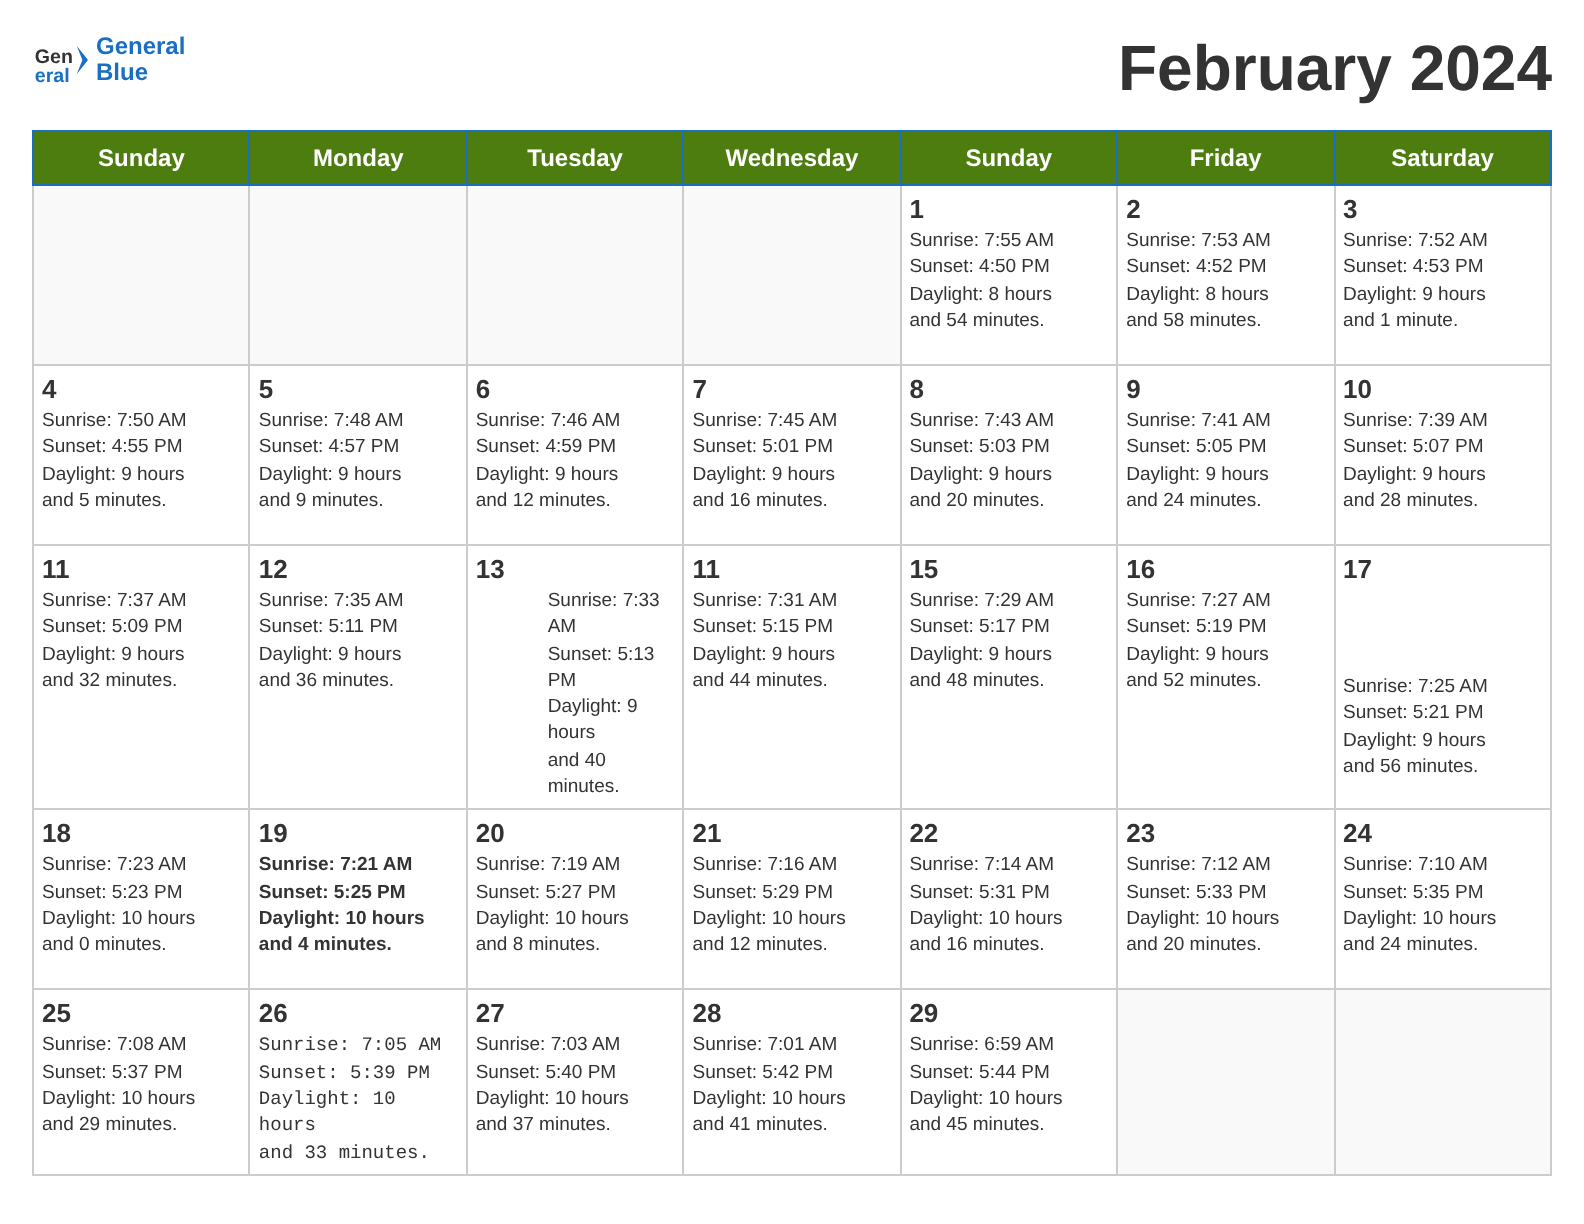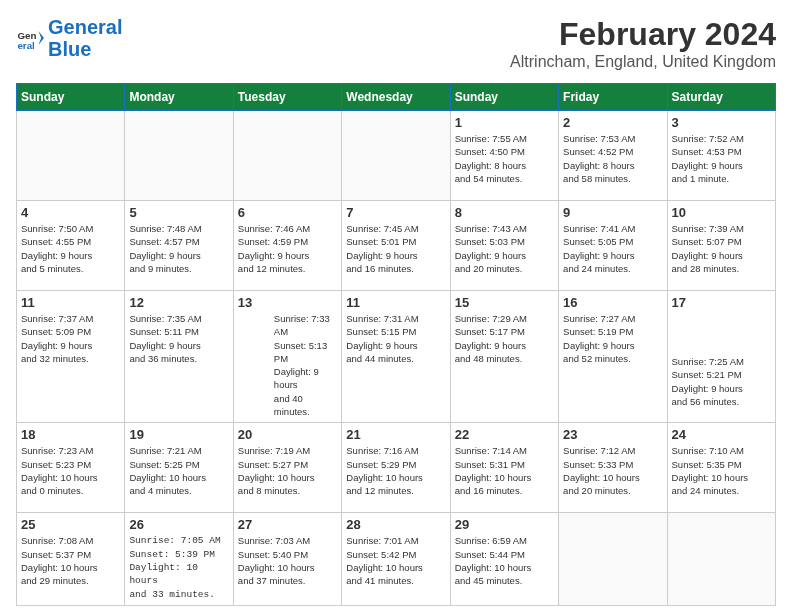--- a/index.html
+++ b/index.html
@@ -15,21 +15,21 @@
       justify-content: space-between;
       align-items: flex-start;
       margin-bottom: 12px;
     }
     .logo {
       display: flex;
       align-items: center;
       gap: 4px;
     }
     .logo-text {
-      font-size: 20px;
+      font-size: 12px;
       font-weight: bold;
       color: #333;
       line-height: 1.1;
     }
     .logo-text span { color: #1a6fc4; }
     .logo-icon {
       width: 28px;
       height: 28px;
     }
     .title-block {
@@ -43,26 +43,26 @@
     .subtitle {
       font-size: 16px;
       color: #555;
     }
     table {
       width: 100%;
       border-collapse: collapse;
       table-layout: fixed;
     }
     th {
-      background-color: #15803d;
+      background-color: #4d7c0f;
       color: #fff;
       font-size: 12px;
       font-weight: bold;
       padding: 6px 4px;
-      text-align: left;
+      text-align: center;
       border: 1px solid #1a6fc4;
     }
     td {
       border: 1px solid #ccc;
       vertical-align: top;
       padding: 4px 4px;
       font-size: 10px;
       color: #333;
       height: 90px;
       background: #fff;
@@ -96,21 +96,20 @@
       <div class="logo-text">
         <span>General</span>
       </div>
       <div class="logo-text">
         <span style="color:#1a6fc4;">Blue</span>
       </div>
     </div>
   </div>
   <div class="title-block">
     <div class="main-title">February 2024</div>
-    <div class="subtitle">Altrincham, England, United Kingdom</div>
   </div>
 </div>
 
 <table>
   <thead>
     <tr>
     <th>Sunday</th>
         <th>Monday</th>
         <th>Tuesday</th>
         <th>Wednesday</th>
@@ -252,21 +251,21 @@
       <tr>
         <td>
           <div class="day-number">18</div>
           <div class="day-info" style="white-space: pre-line;">Sunrise: 7:23 AM
 Sunset: 5:23 PM
 Daylight: 10 hours
 and 0 minutes.</div>
         </td>
         <td>
           <div class="day-number">19</div>
-          <div class="day-info" style="white-space: pre-line;">Sunrise: 7:21 AM
+          <div class="day-info" style="white-space: pre-line; font-weight: bold;">Sunrise: 7:21 AM
 Sunset: 5:25 PM
 Daylight: 10 hours
 and 4 minutes.</div>
         </td>
         <td>
           <div class="day-number">20</div>
           <div class="day-info" style="white-space: pre-line;">Sunrise: 7:19 AM
 Sunset: 5:27 PM
 Daylight: 10 hours
 and 8 minutes.</div>

